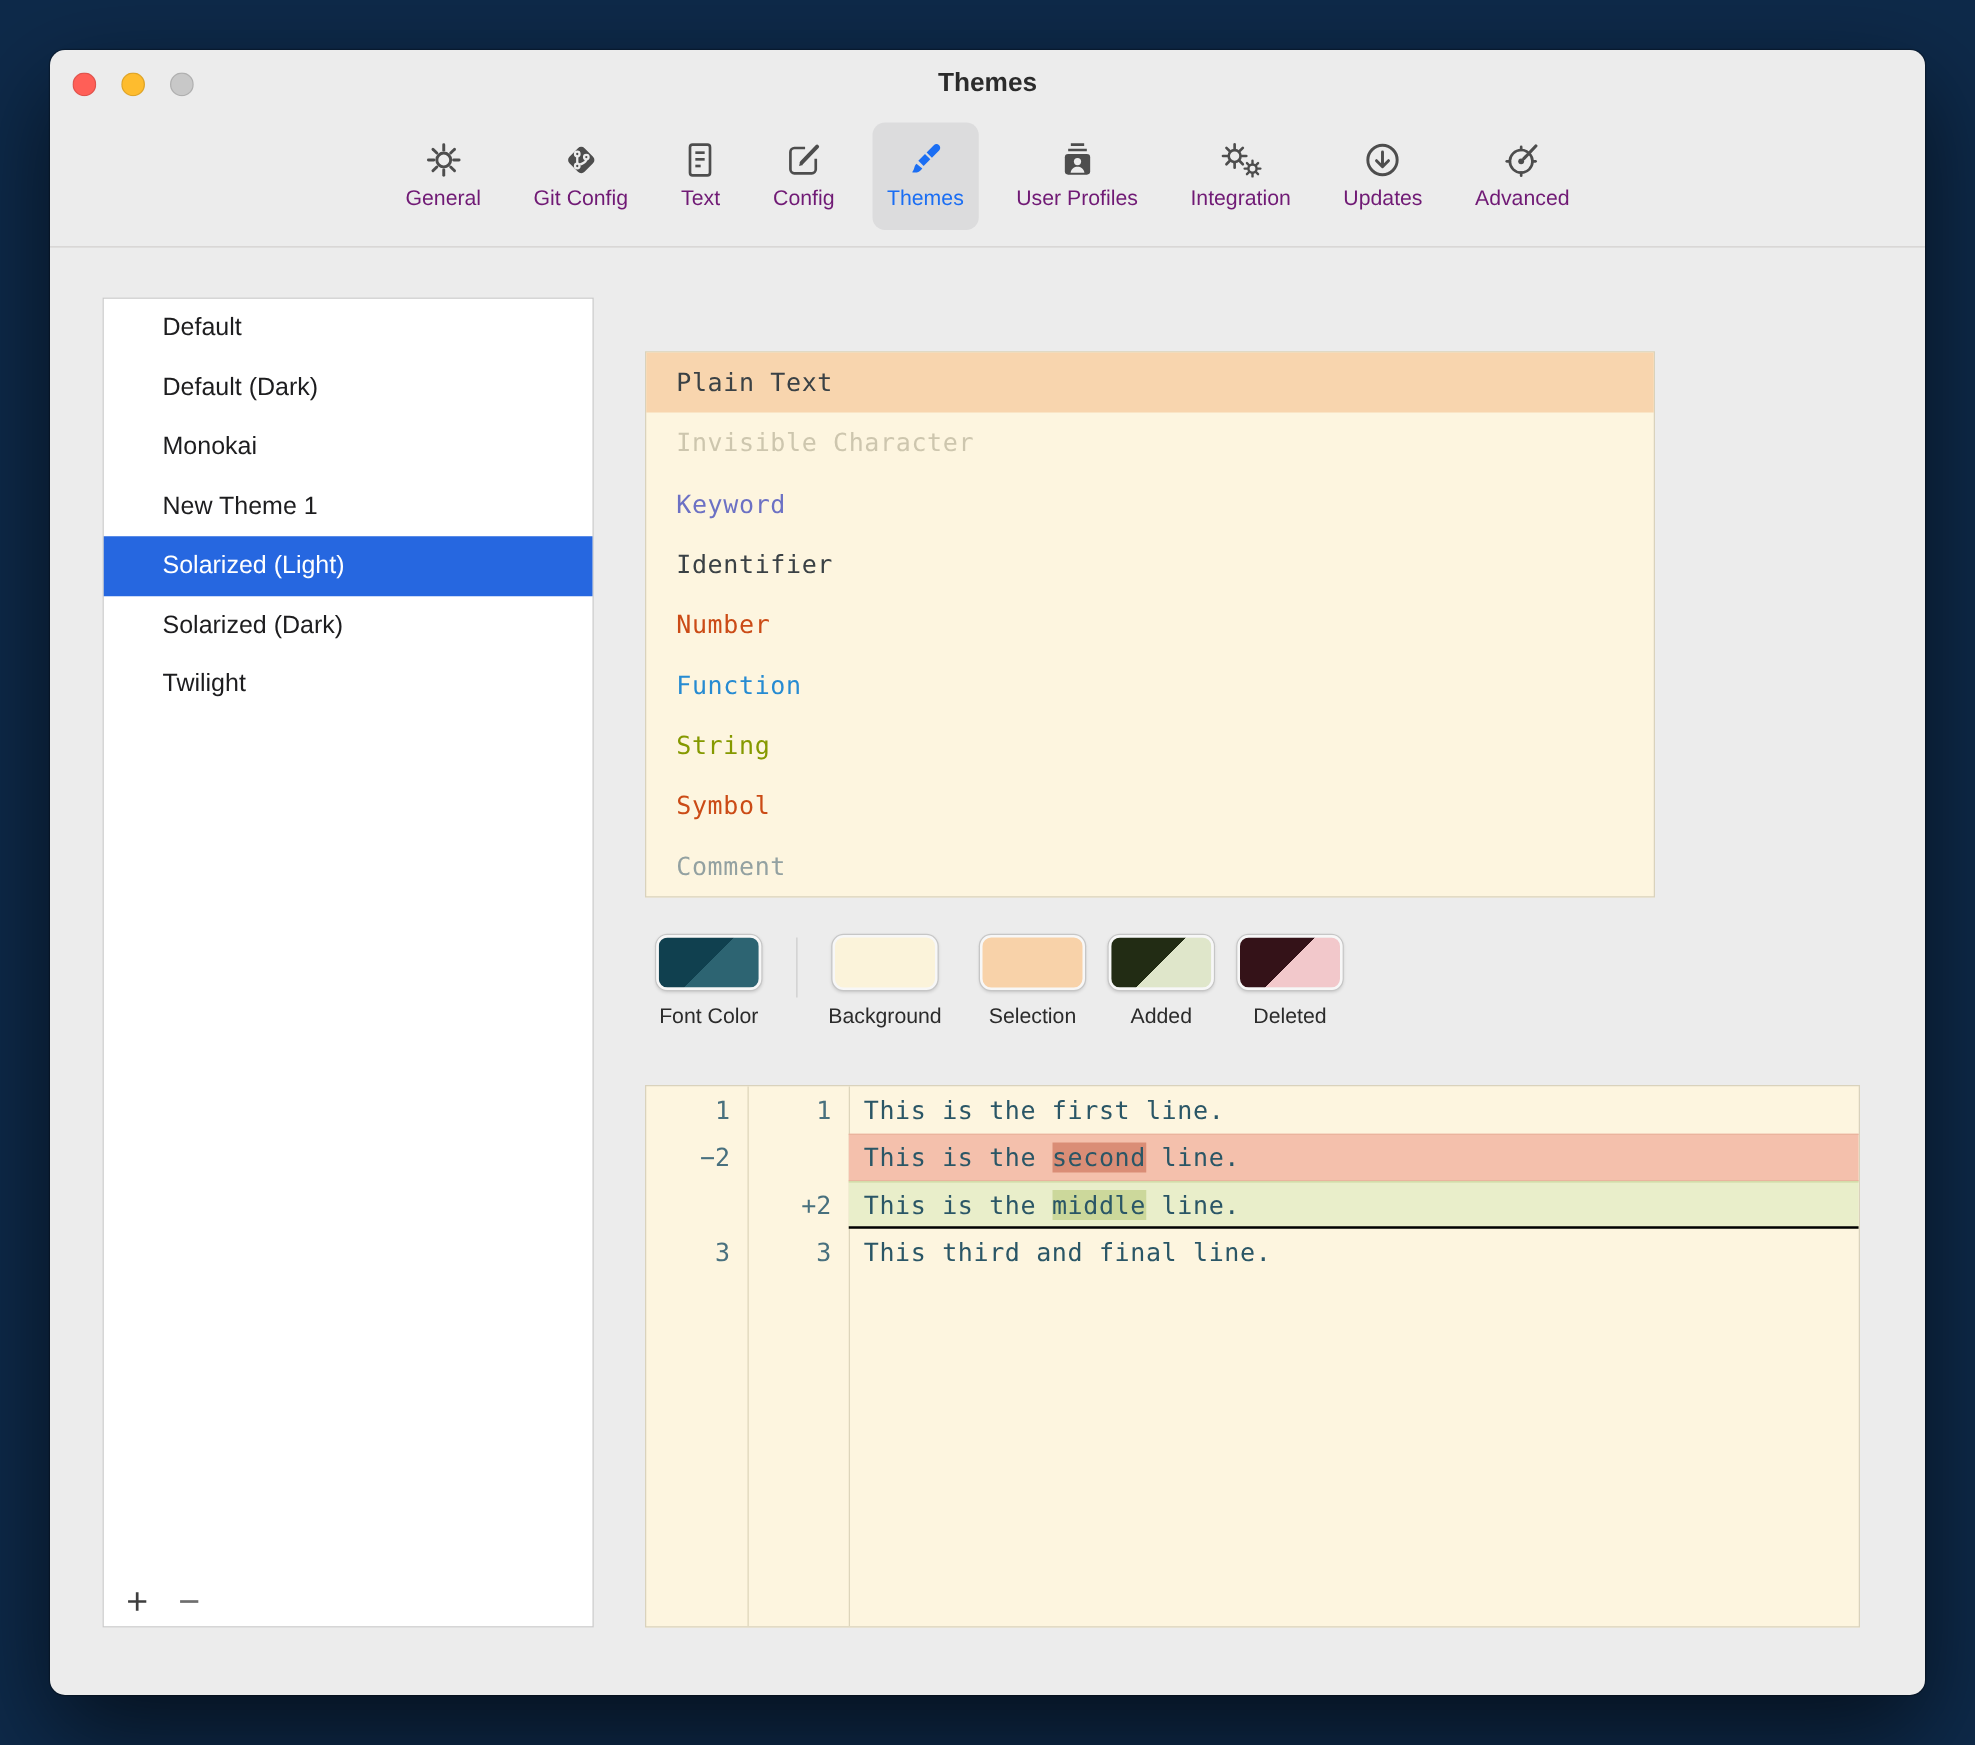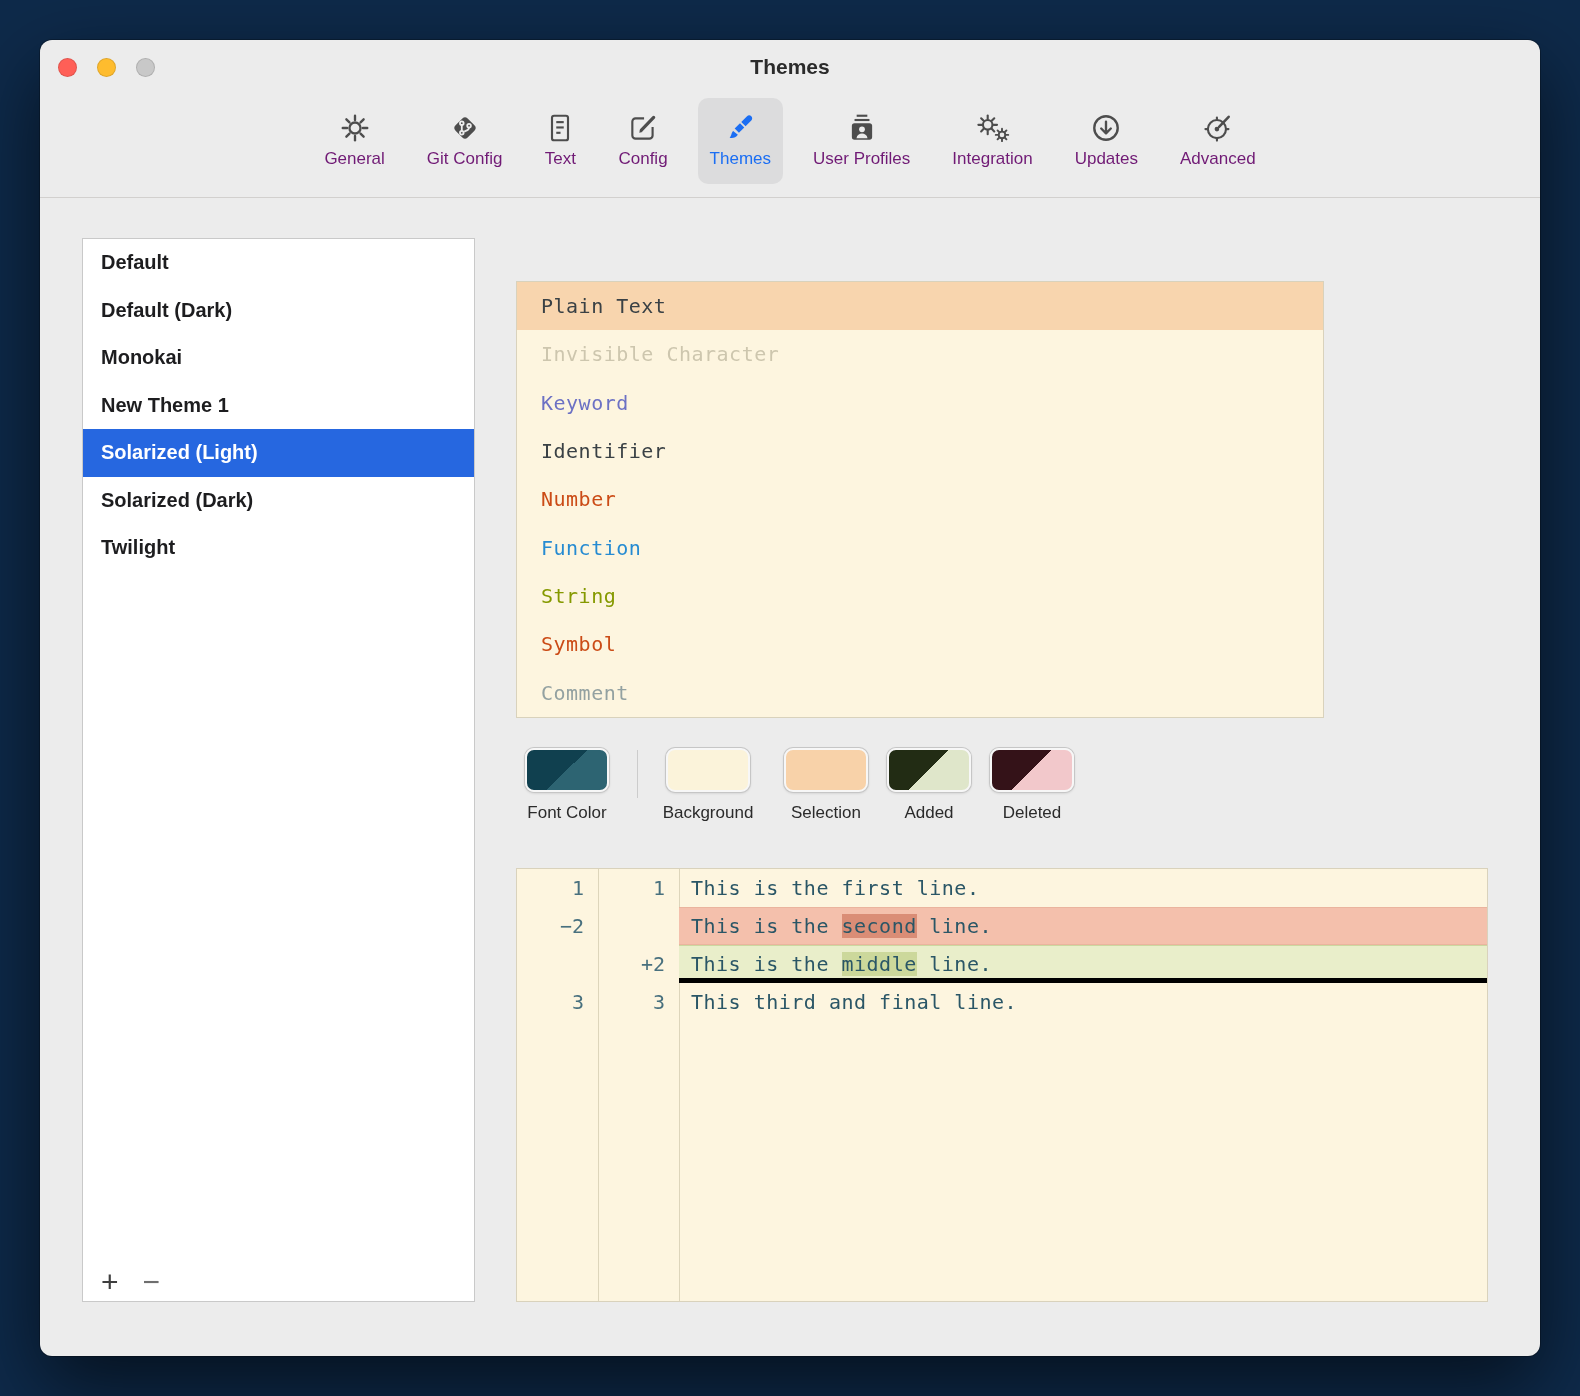--- a/index.html
+++ b/index.html
@@ -40,22 +40,22 @@
   .toolbar-item.selected { background:#dcdcdd; }
   .tb-icon { height:36px; display:flex; align-items:flex-end; justify-content:center; color:#4d4d4d; }
   .toolbar-label { font-size:17px; color:#701a75; white-space:nowrap; }
   .toolbar-divider { position:absolute; top:157px; left:0; right:0; height:1px; background:#d2d0ce; }
   
   .theme-list-panel {
     position:absolute; left:42px; top:198px; width:393px; height:1064px;
     background:#ffffff; border:1px solid #c9c9c9;
   }
   .theme-item {
-    height:47.5px; line-height:47.5px; padding-left:18px;
-    font-size:20px; color:#1d1d1f; white-space:nowrap;font-weight:bold;
+    height:47.5px; line-height:47.5px; padding-left:47px;
+    font-size:20px; color:#1d1d1f; white-space:nowrap;
   }
   .theme-item.selected { color:#ffffff; }
   .list-actions { position:absolute; bottom:4px; left:18px; display:flex; gap:24px; align-items:center; }
   .list-action { font-size:30px; color:#3e3e3e; line-height:30px; }
   .list-action.remove { color:#6e6e6e; }
   
   .font-field {
     position:absolute; left:476px; top:200px; width:497px; height:36px;
     background:#fff; border:1px solid #c6c6c6; border-radius:5px;
     display:flex; align-items:center; padding:0 7px 0 10px;
@@ -91,21 +91,21 @@
     border:1px solid #d9d2bc;
     font-family:"DejaVu Sans Mono", monospace; font-size:20px;
     overflow:hidden;
   }
   .diff-vline { position:absolute; top:0; bottom:0; width:1px; background:#ddd5bb; }
   .vline1 { left:81px; } .vline2 { left:162px; }
   .diff-row { display:flex; height:38px; line-height:38px; position:relative; }
   .diff-gutter { width:81px; flex:none; text-align:right; padding-right:14px; }
   .diff-text { flex:1; padding-left:12px; letter-spacing:.5px; white-space:pre; }
   .diff-row.deleted .diff-text { border-top:1px solid #eab49e; border-bottom:1px solid #eab49e; line-height:36px; }
-  .diff-row.added   .diff-text { border-top:1px solid #ccd7a0; border-bottom:5px solid #000000; line-height:36px; }
+  .diff-row.added   .diff-text { border-top:1px solid #ccd7a0; border-bottom:2px solid #000000; line-height:36px; }
   .diff-word { display:inline; }
 </style>
 </head>
 <body>
 
 <div class="window">
 
   <div class="titlebar">
     <div class="traffic">
       <div class="light close"></div>

